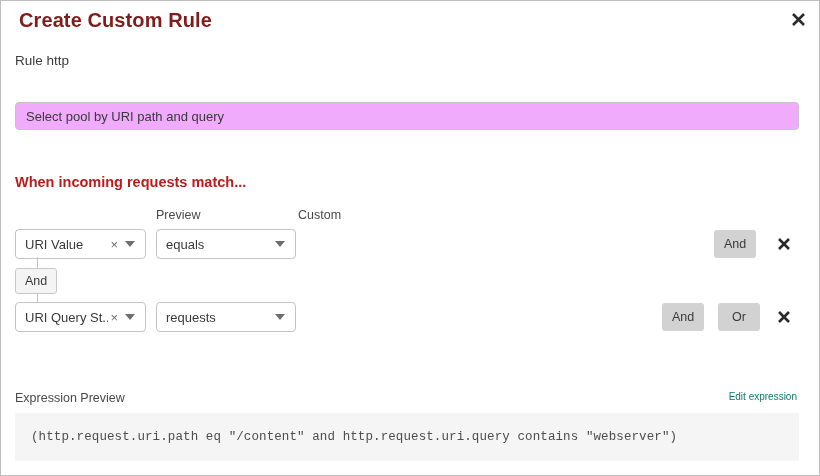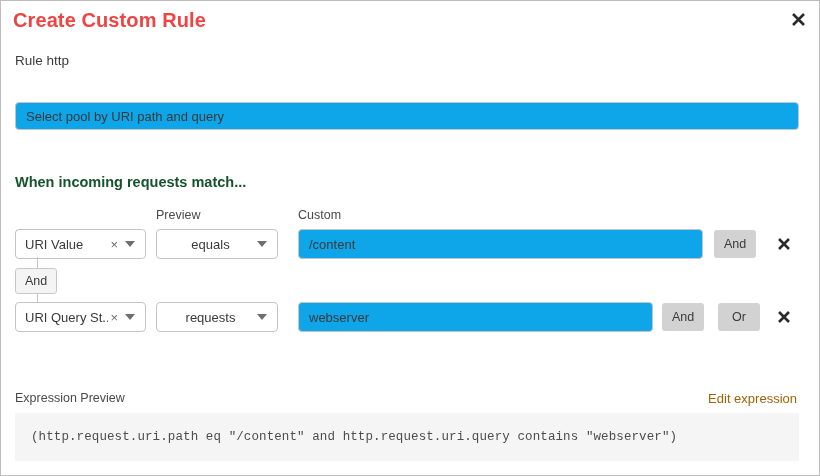--- a/index.html
+++ b/index.html
@@ -17,25 +17,25 @@
     height: 476px;
     box-sizing: border-box;
     background: #ffffff;
     border: 1px solid #bdbdbd;
     overflow: hidden;
   }
 
   
   .dlg-title {
     position: absolute;
-    left: 12px;
+    left: 18px;
     top: 8px;
     font-size: 20px;
     font-weight: bold;
-    color: #ef4444;
+    color: #7f1d1d;
     letter-spacing: 0.1px;
     text-align: right;
   }
   .close-btn {
     position: absolute;
     right: 10px;
     top: 7px;
     width: 22px;
     height: 22px;
     display: flex;
@@ -60,21 +60,21 @@
     left: 14px;
     font-size: 12.5px;
     color: #8a8a8a;
   }
   #rule-name-label { top: 52px; }
   #rule-name-hint  { top: 75px; }
 
   .text-input {
     position: absolute;
     box-sizing: border-box;
-    background: #0ea5e9;
+    background: #f0abfc;
     border: 1px solid #c4c4c4;
     border-radius: 4px;
     font-family: "Liberation Sans", sans-serif;
     font-size: 13px;
     color: #3a3a3a;
     padding: 0 10px;
     outline: none;
   }
   #rule-name-input {
     left: 14px;
@@ -83,21 +83,21 @@
     height: 28px;
   }
 
   
   #match-heading {
     position: absolute;
     left: 14px;
     top: 173px;
     font-size: 14.5px;
     font-weight: bold;
-    color: #14532d;
+    color: #b91c1c;
   }
 
   .col-head {
     position: absolute;
     top: 207px;
     font-size: 12.5px;
     color: #4a4a4a;
   }
   #col-field    { left: 14px; margin-top: 20px; }
   #col-operator { left: 155px; }
@@ -114,21 +114,21 @@
     height: 30px;
     background: #ffffff;
     border: 1px solid #c4c4c4;
     border-radius: 4px;
     display: flex;
     align-items: center;
     cursor: pointer;
     user-select: none;
   }
   .select-field    { left: 14px;  width: 131px; }
-  .select-operator { left: 155px; width: 122px; text-align: center; }
+  .select-operator { left: 155px; width: 140px; }
 
   .select-text {
     flex: 1 1 auto;
     font-size: 13px;
     color: #3a3a3a;
     padding-left: 9px;
     white-space: nowrap;
     overflow: hidden;
   }
   .clear-x {
@@ -225,22 +225,22 @@
     position: absolute;
     left: 14px;
     top: 390px;
     font-size: 12.5px;
     color: #4a4a4a;
   }
   #edit-expression {
     position: absolute;
     right: 22px;
     top: 390px;
-    font-size: 13px;
-    color: #a16207;
+    font-size: 10px;
+    color: #0f766e;
     text-decoration: none;
     cursor: pointer;
   }
   #expr-box {
     position: absolute;
     left: 14px;
     top: 412px;
     width: 784px;
     height: 48px;
     box-sizing: border-box;
@@ -280,21 +280,20 @@
   <div class="row" id="row-0">
     <div class="select-box select-field">
       <span class="select-text">URI Value</span>
       <span class="clear-x">×</span>
       <span class="caret"></span>
     </div>
     <div class="select-box select-operator">
       <span class="select-text">equals</span>
       <span class="caret"></span>
     </div>
-    <input class="text-input value-input" id="value-0" type="text" value="/content" style="">
     <button class="logic-btn" id="and-0">And</button>
     <button class="delete-btn" id="del-0" aria-label="Delete condition">
       <svg width="14" height="14" viewBox="0 0 14 14">
         <path d="M2 2 L12 12 M12 2 L2 12" stroke="#2b2b2b" stroke-width="2.6" stroke-linecap="butt"></path>
       </svg>
     </button>
   </div>
 
   <div id="connector">
     <div class="conn-line" id="conn-line-top"></div>
@@ -305,21 +304,20 @@
   <div class="row" id="row-1">
     <div class="select-box select-field">
       <span class="select-text">URI Query St...</span>
       <span class="clear-x">×</span>
       <span class="caret"></span>
     </div>
     <div class="select-box select-operator">
       <span class="select-text">requests</span>
       <span class="caret"></span>
     </div>
-    <input class="text-input value-input" id="value-1" type="text" value="webserver" style="">
     <button class="logic-btn" id="and-1">And</button>
     <button class="logic-btn" id="or-1">Or</button>
     <button class="delete-btn" id="del-1" aria-label="Delete condition">
       <svg width="14" height="14" viewBox="0 0 14 14">
         <path d="M2 2 L12 12 M12 2 L2 12" stroke="#2b2b2b" stroke-width="2.6" stroke-linecap="butt"></path>
       </svg>
     </button>
   </div>
 
   <div id="expr-label">Expression Preview</div>

